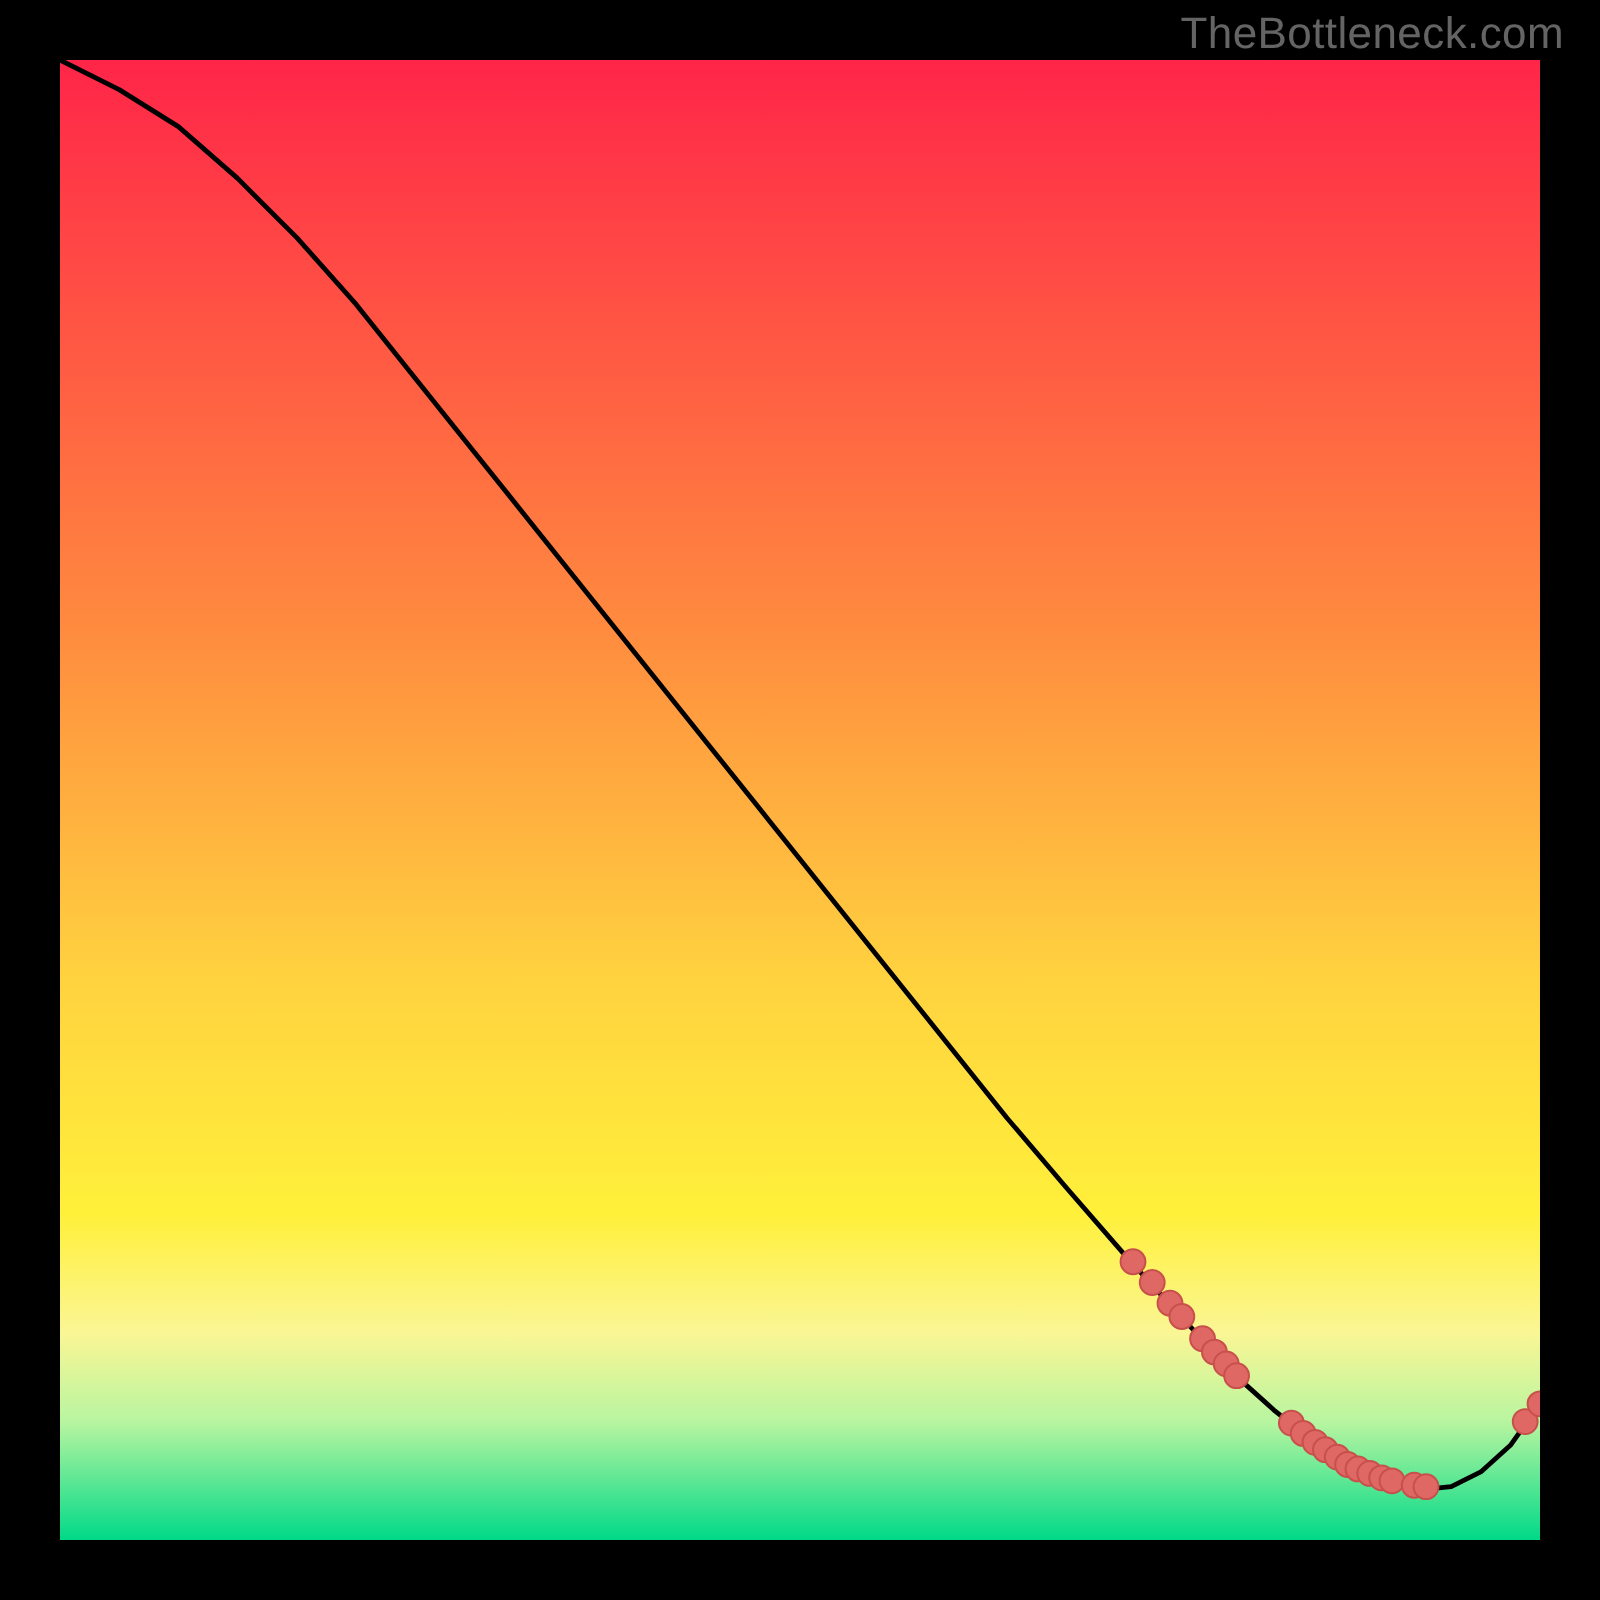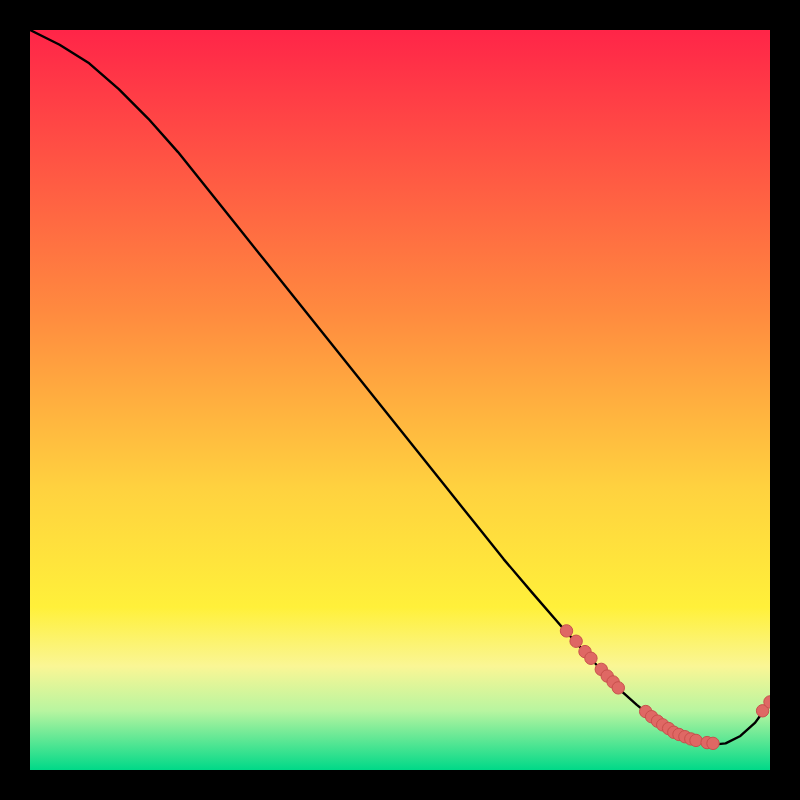--- a/index.html
+++ b/index.html
@@ -33,20 +33,21 @@
     top: 30px;
     width: 740px;
     height: 740px;
   }
   svg { display: block; }
 </style>
 </head>
 <body>
 
 <div class="stage">
+  <div class="watermark">TheBottleneck.com</div>
 
   <div class="plot-wrap">
     <svg id="chart-svg" viewBox="0 0 740 740" width="740" height="740">
       <defs>
         <linearGradient id="heat" x1="0" y1="0" x2="0" y2="1">
           <stop id="g0" offset="0%" stop-color="#ff2548"></stop>
           <stop id="g1" offset="38%" stop-color="#ff8a3f"></stop>
           <stop id="g2" offset="62%" stop-color="#ffd23f"></stop>
           <stop id="g3" offset="78%" stop-color="#fff03a"></stop>
           <stop id="g4" offset="86%" stop-color="#faf695"></stop>

